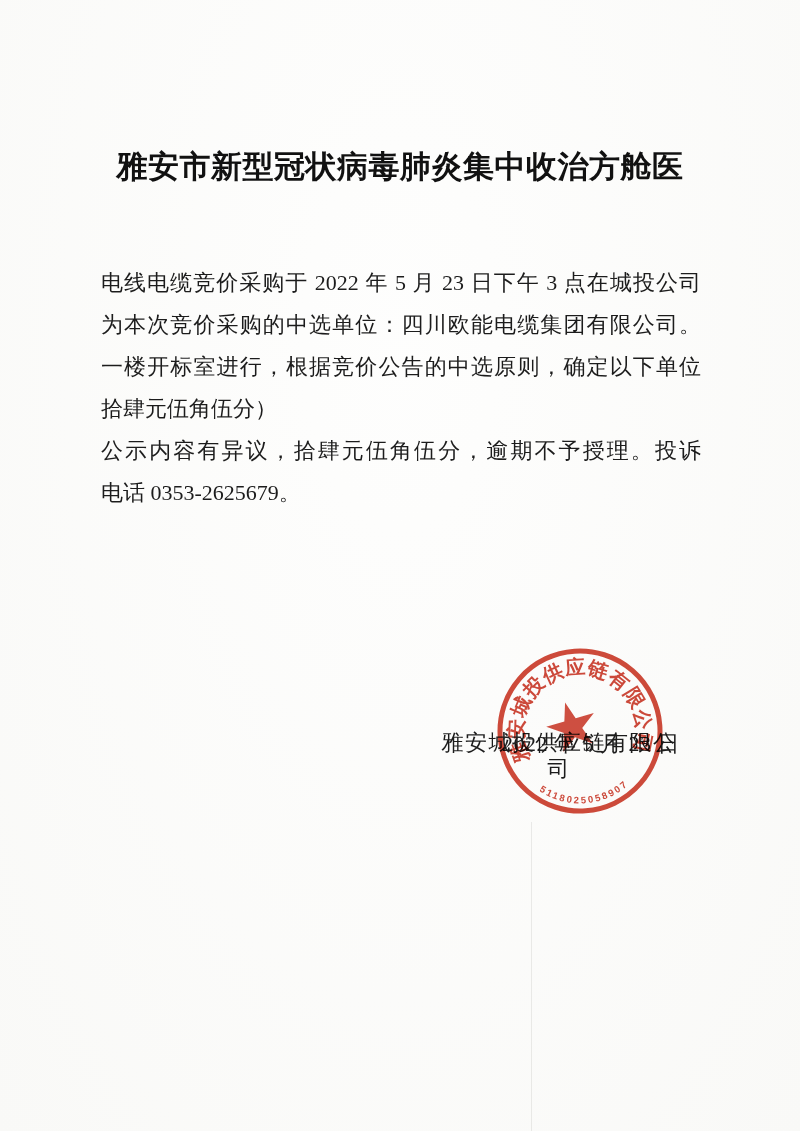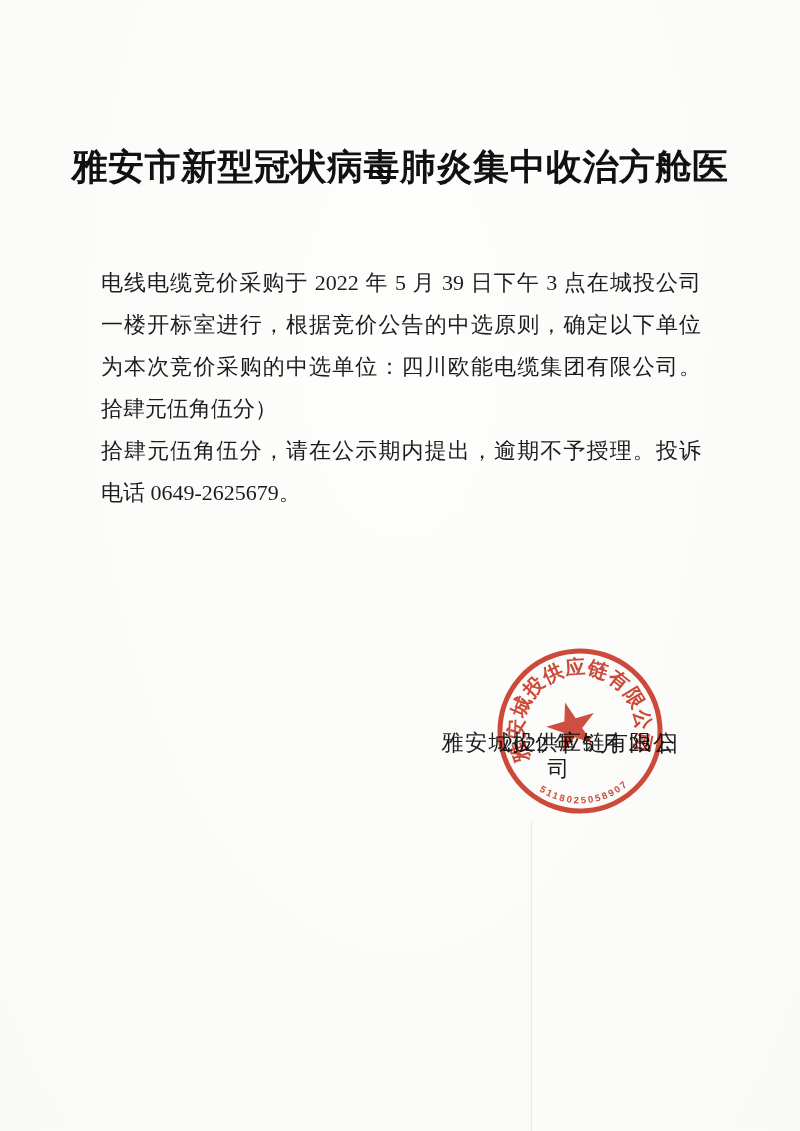--- a/index.html
+++ b/index.html
@@ -20,21 +20,21 @@
   
   .crease {
     position: absolute; left: 531px; top: 822px; width: 1px; height: 309px;
     background: rgba(170,170,162,0.22);
   }
   .doc-title {
     position: absolute; top: 147px; left: 0; width: 800px;
     text-align: center;
     font-family: "Liberation Sans", "DejaVu Sans", sans-serif;
     font-weight: 700;
-    font-size: 36px;
+    font-size: 31px;
     line-height: 40px;
     letter-spacing: 0.5px;
     color: #111;
   }
   .body-text {
     position: absolute; top: 262px; left: 101px; width: 600px;
     font-size: 22px;
     color: #1c1c1c;
   }
   .line {
@@ -69,26 +69,26 @@
 </head>
 <body>
 
 <div class="page">
 
   <div class="doc-title">
     <div>雅安市新型冠状病毒肺炎集中收治方舱医</div>
   </div>
 
   <div class="body-text">
-    <div class="line">电线电缆竞价采购于 2022 年 5 月 39 日下午 3 点在城投公司</div>
+    <div class="line">电线电缆竞价采购于 2022 年 5 月 23 日下午 3 点在城投公司</div>
+    <div class="line">为本次竞价采购的中选单位：四川欧能电缆集团有限公司。</div>
     <div class="line">一楼开标室进行，根据竞价公告的中选原则，确定以下单位</div>
-    <div class="line">为本次竞价采购的中选单位：四川欧能电缆集团有限公司。</div>
     <div class="line short">拾肆元伍角伍分）</div>
-    <div class="line">拾肆元伍角伍分，请在公示期内提出，逾期不予授理。投诉</div>
-    <div class="line short">电话 0649-2625679。</div>
+    <div class="line">公示内容有异议，拾肆元伍角伍分，逾期不予授理。投诉</div>
+    <div class="line short">电话 0353-2625679。</div>
   </div>
 
   <div class="signature">
     <div class="sig-company">雅安城投供应链有限公司</div>
     <div class="sig-date">2022 年 5 月 23 日</div>
   </div>
 
   <svg class="stamp" viewBox="0 0 180 180" xmlns="http://www.w3.org/2000/svg">
     <defs>
       <path id="arcTop" d="M 38.34 114.09 A 57 57 0 1 1 141.66 114.09" fill="none"></path>

